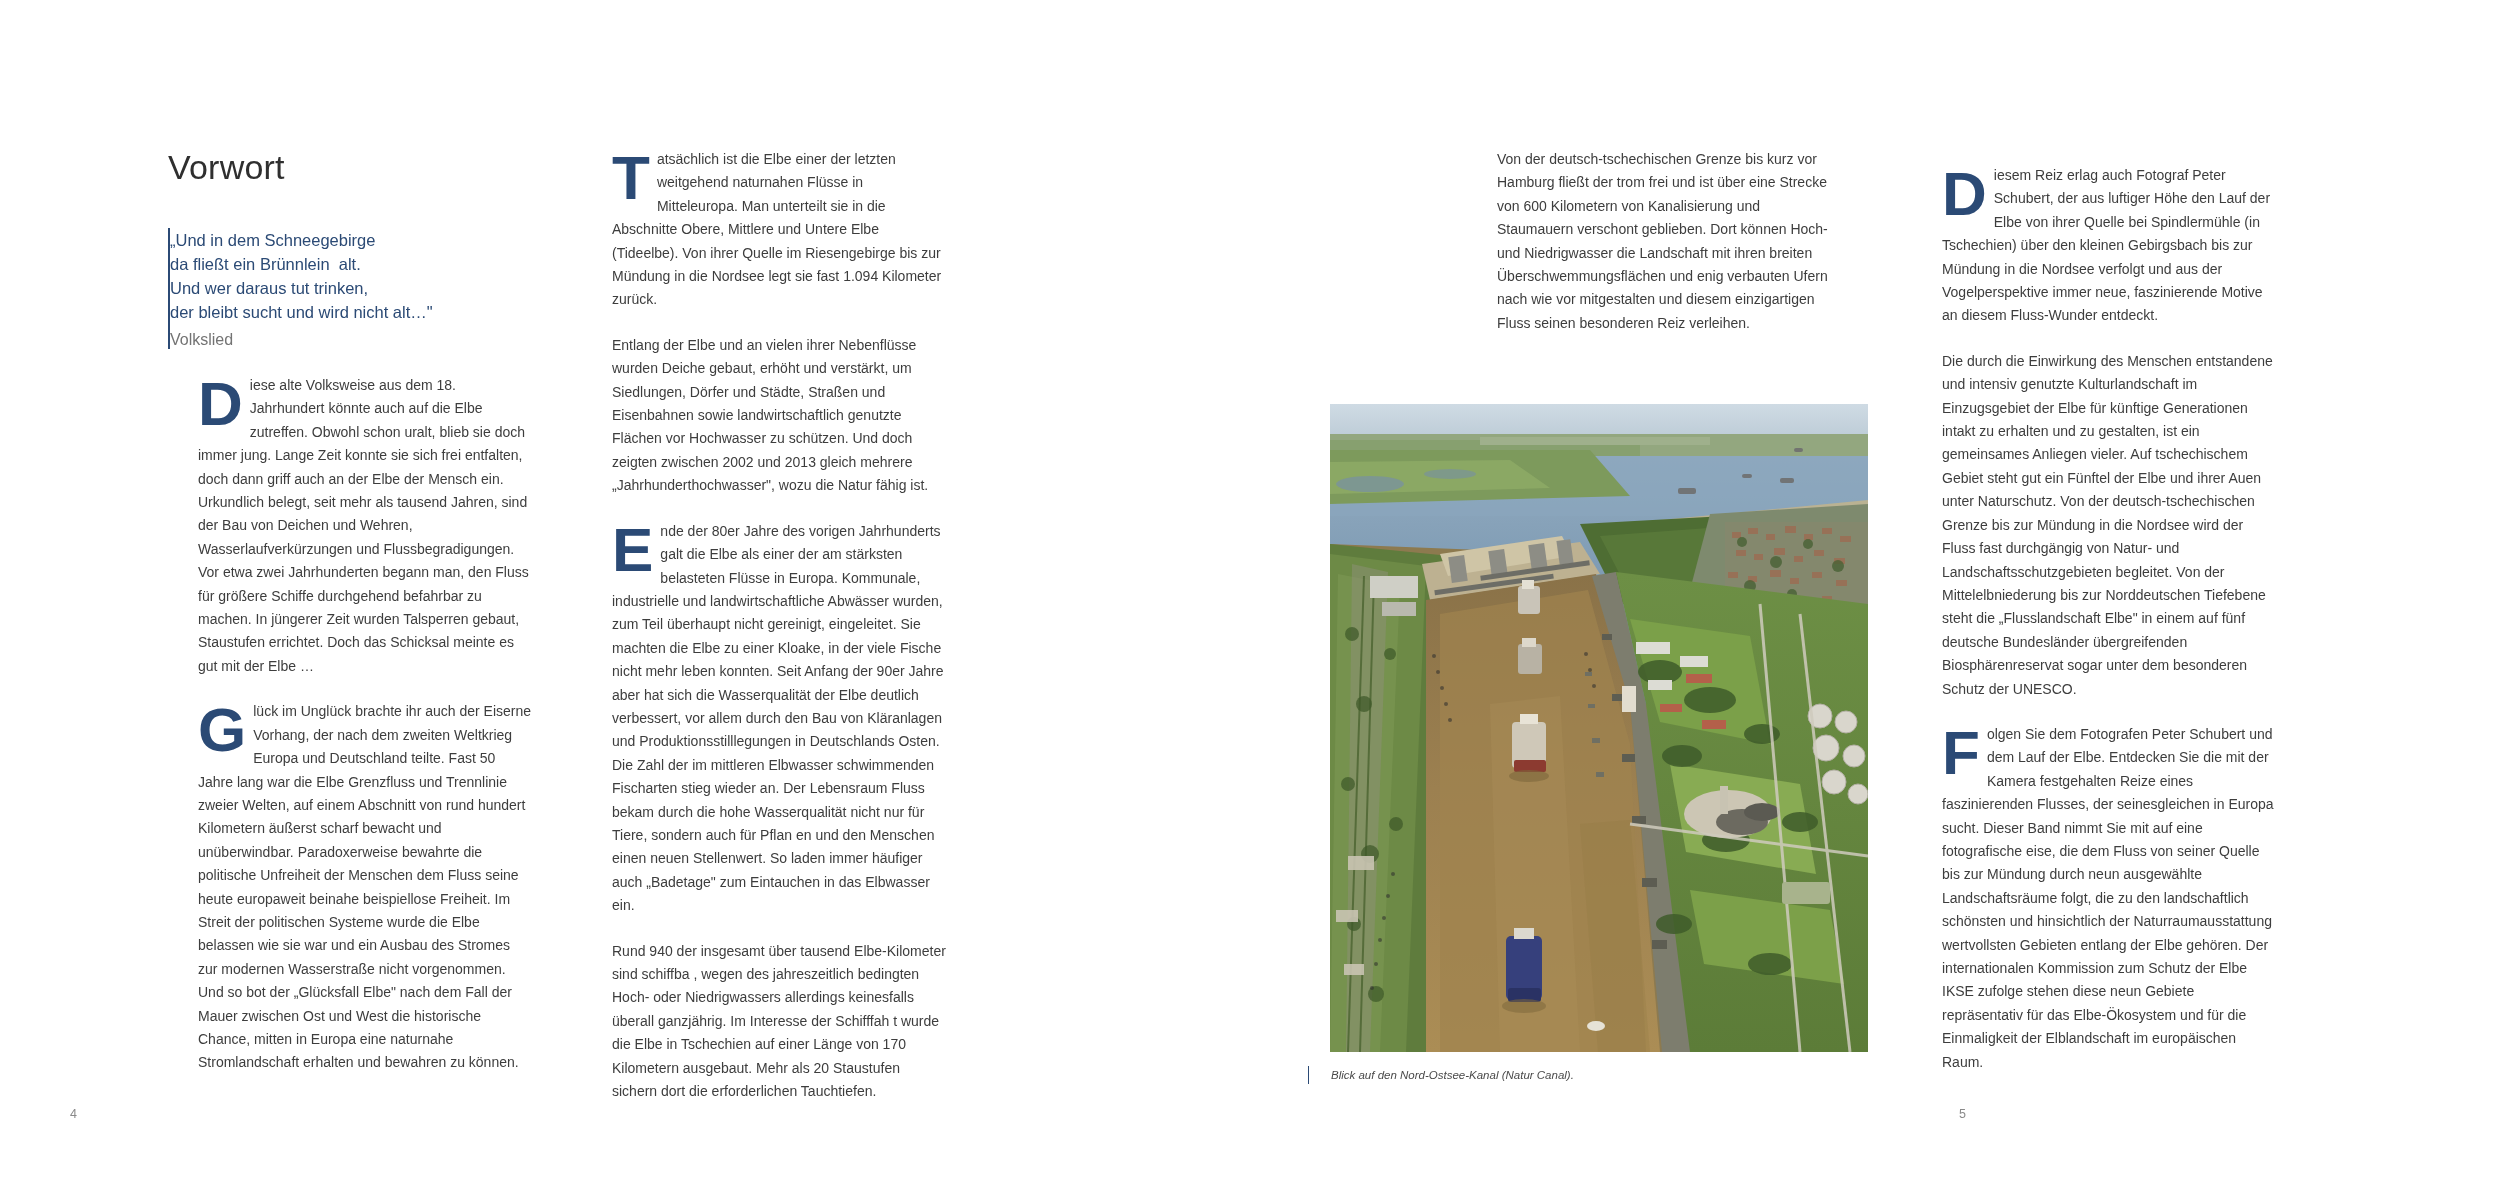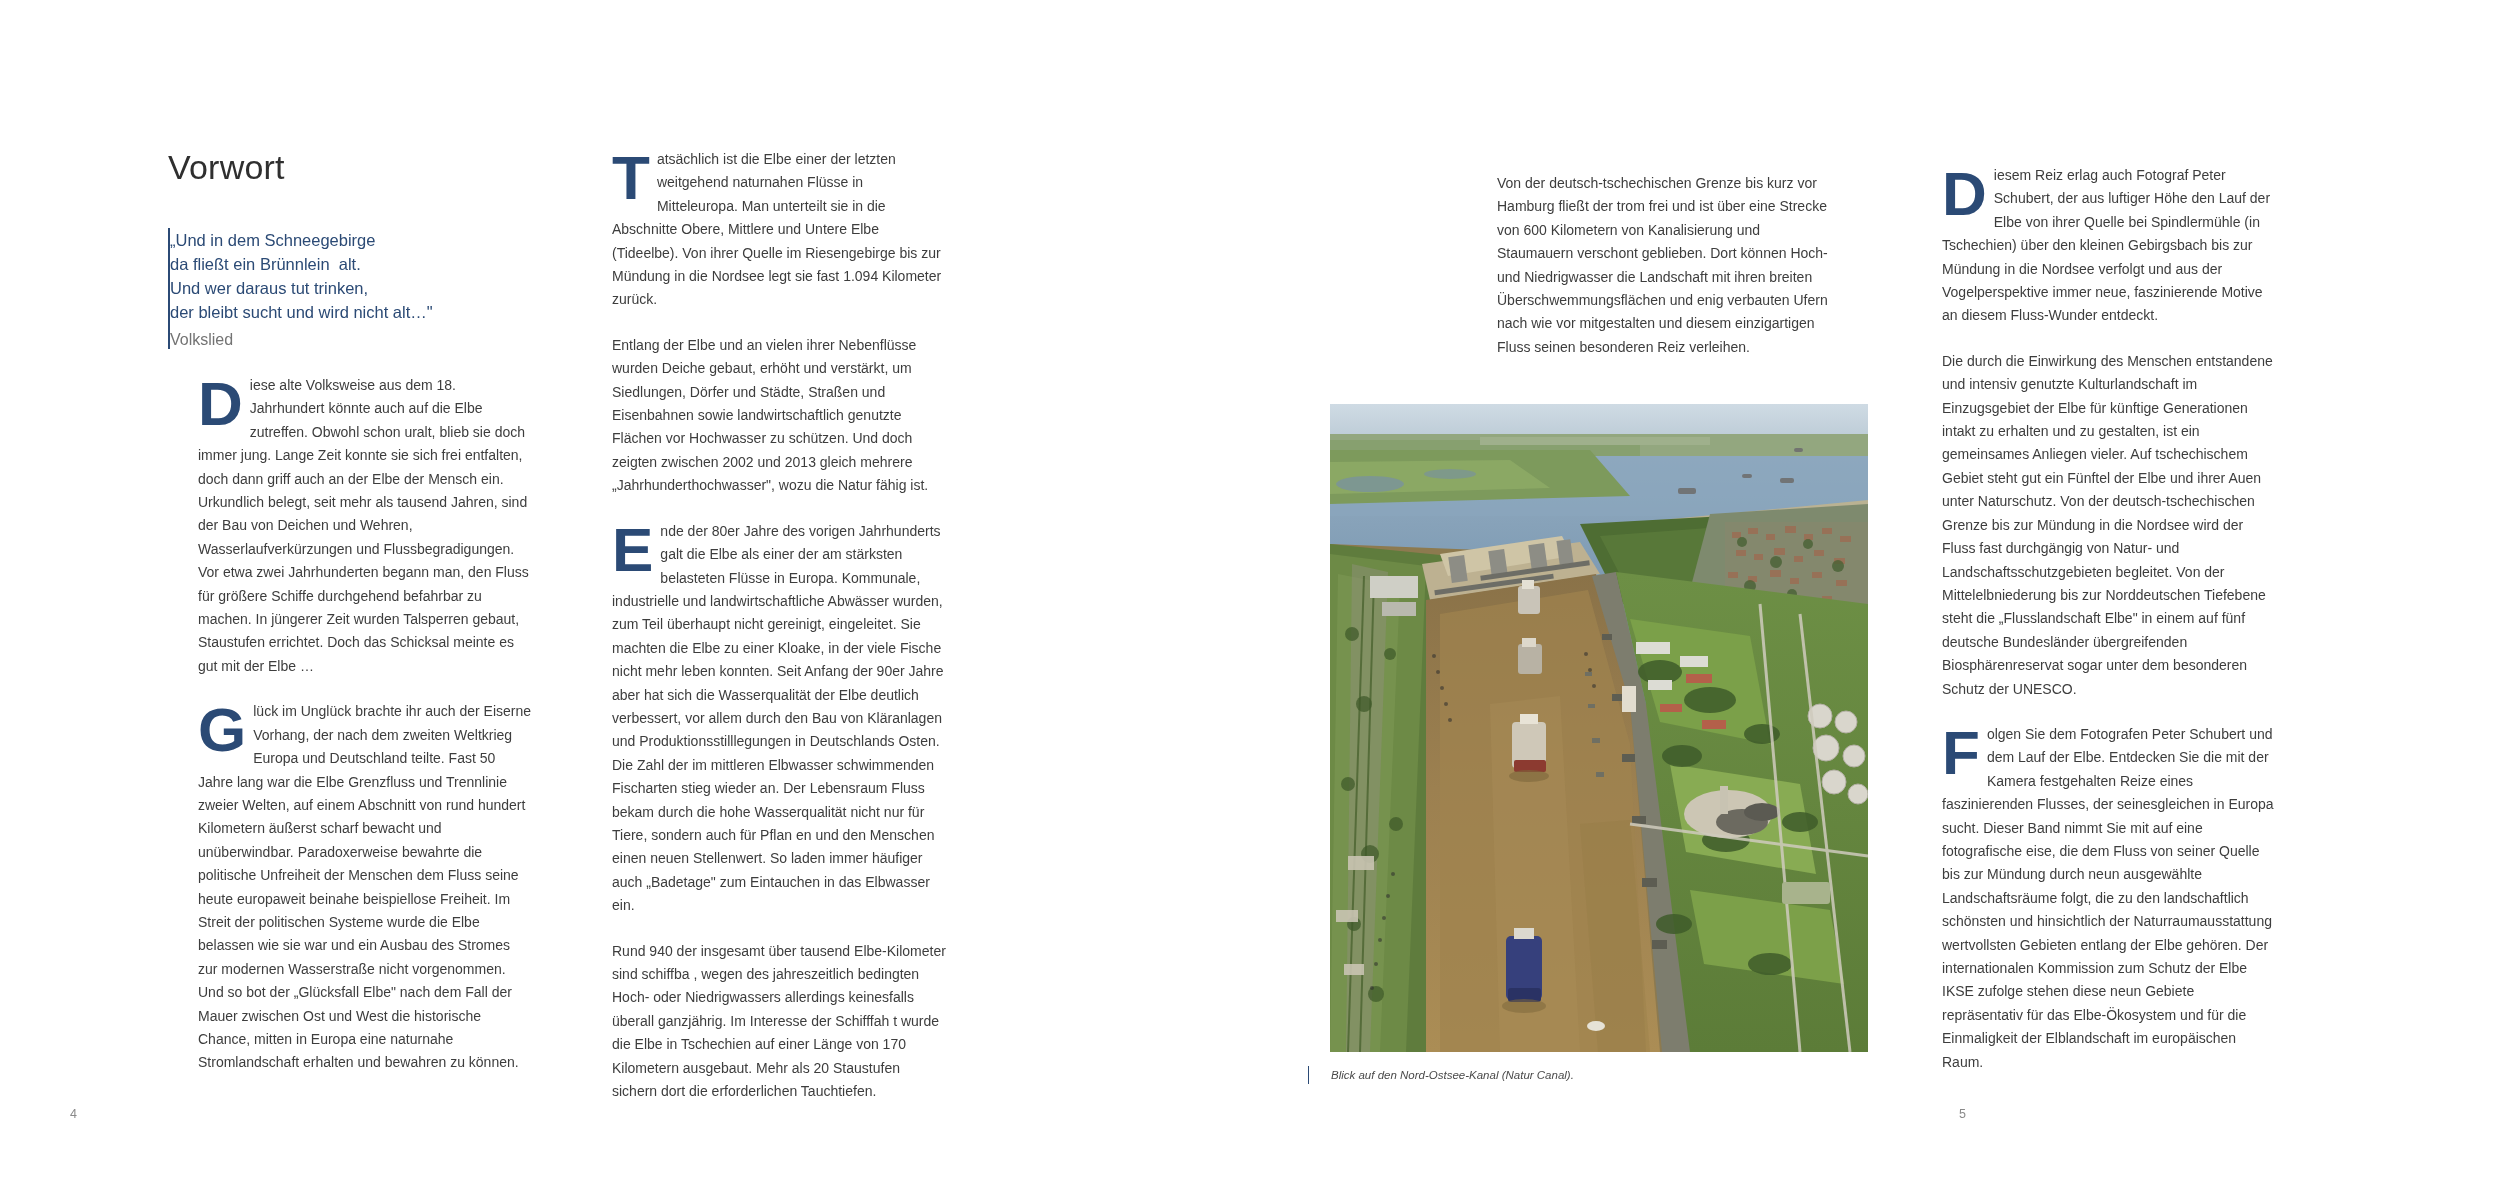--- a/index.html
+++ b/index.html
@@ -35,21 +35,21 @@
 
   
   .col {
     position: absolute;
     top: 148px;
     width: 335px;
   }
 
   .col-1 { left: 176px; margin-left: 22px; }
   .col-2 { left: 612px; top: 148px; }
-  .col-3 { left: 1497px; top: 148px; margin-top: 24px; }
+  .col-3 { left: 1497px; top: 148px; }
   .col-4 { left: 1942px; top: 164px; }
 
   
   .page-title {
     position: absolute;
     left: 168px;
     top: 148px;
     font-size: 34px;
     font-weight: 400;
     letter-spacing: 0.2px;

